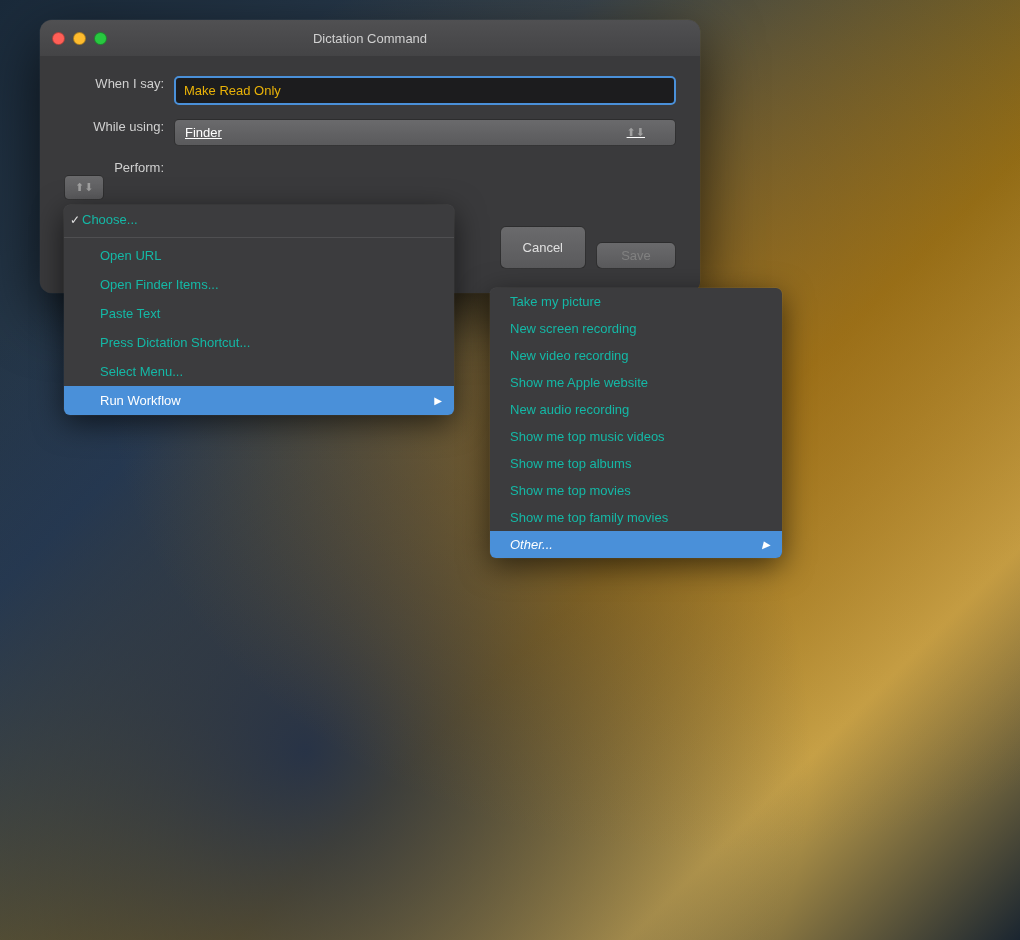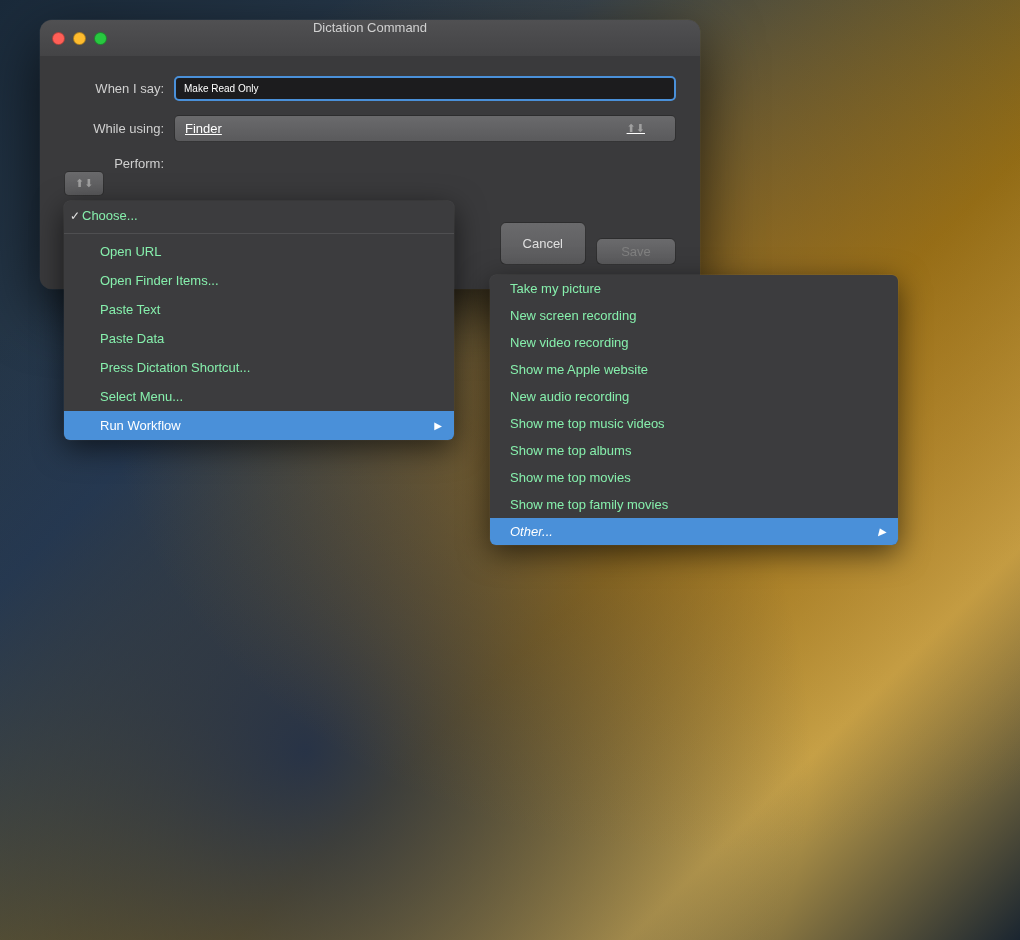--- a/index.html
+++ b/index.html
@@ -33,20 +33,21 @@
       border-radius: 12px;
       box-shadow: 0 20px 60px rgba(0,0,0,0.7), 0 0 0 0.5px rgba(255,255,255,0.1);
       overflow: visible;
     }
 
     .title-bar {
       background: linear-gradient(180deg, #505052 0%, #444446 100%);
       border-radius: 12px 12px 0 0;
       height: 36px;
       display: flex;
+      align-items: center;
       padding: 0 12px;
       position: relative;
     }
 
     .traffic-lights {
       display: flex;
       gap: 8px;
       align-items: center;
     }
 
@@ -71,40 +72,39 @@
     }
 
     .window-body {
       padding: 20px 24px 24px;
       background: #3a3a3c;
       border-radius: 0 0 12px 12px;
     }
 
     .form-row {
       display: flex;
-      align-items: center;
       margin-bottom: 14px;
     }
 
     .form-label {
       color: #d0d0d0;
       font-size: 13px;
       width: 110px;
       text-align: right;
       padding-right: 10px;
       flex-shrink: 0;
     }
 
     .text-input {
       flex: 1;
       background: #1c1c1e;
       border: 2px solid #4a90d9;
       border-radius: 5px;
-      color: #ffffff;
-      font-size: 10px;
+      color: #eab308;
+      font-size: 13px;
       padding: 5px 8px;
       outline: none;
       caret-color: #ffffff;
     }
 
     .select-wrapper {
       flex: 1;
       position: relative;
     }
 
@@ -138,21 +138,21 @@
       background: #3c3c3e;
       border-radius: 6px;
       box-shadow: 0 8px 30px rgba(0,0,0,0.6), 0 0 0 0.5px rgba(255,255,255,0.1);
       z-index: 100;
       overflow: hidden;
     }
 
     .menu-item {
       padding: 7px 20px 7px 36px;
       font-size: 13px;
-      color: #86efac;
+      color: #14b8a6;
       cursor: pointer;
       display: flex;
       align-items: center;
       position: relative;
     }
 
     .menu-item.selected {
       padding-left: 18px;
     }
 
@@ -178,23 +178,23 @@
 
     .menu-separator {
       height: 1px;
       background: rgba(255,255,255,0.1);
       margin: 3px 0;
     }
 
     
     .submenu {
       position: absolute;
-      top: 275px;
+      top: 288px;
       left: 490px;
-      width: 408px;
+      width: 292px;
       background: #3c3c3e;
       border-radius: 6px;
       box-shadow: 0 8px 30px rgba(0,0,0,0.6), 0 0 0 0.5px rgba(255,255,255,0.1);
       z-index: 101;
       overflow: hidden;
     }
 
     .submenu .menu-item {
       padding: 6px 20px 6px 20px;
     }
@@ -304,23 +304,20 @@
           <div class="menu-item">
             <span>Open URL</span>
           </div>
           <div class="menu-item">
             <span>Open Finder Items...</span>
           </div>
           <div class="menu-item">
             <span>Paste Text</span>
           </div>
           <div class="menu-item">
-            <span>Paste Data</span>
-          </div>
-          <div class="menu-item">
             <span>Press Dictation Shortcut...</span>
           </div>
           <div class="menu-item">
             <span>Select Menu...</span>
           </div>
           <div class="menu-item highlighted">
             <span>Run Workflow</span>
           </div>
         </div>
       </div>

